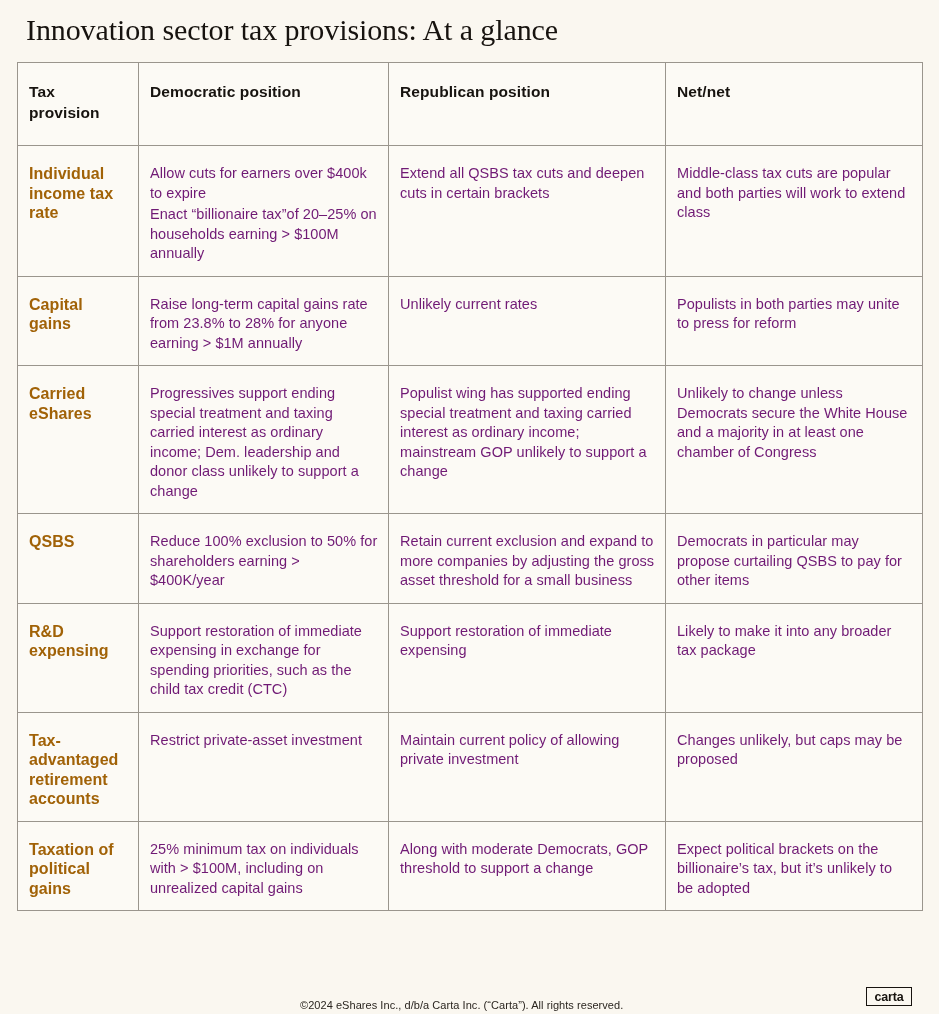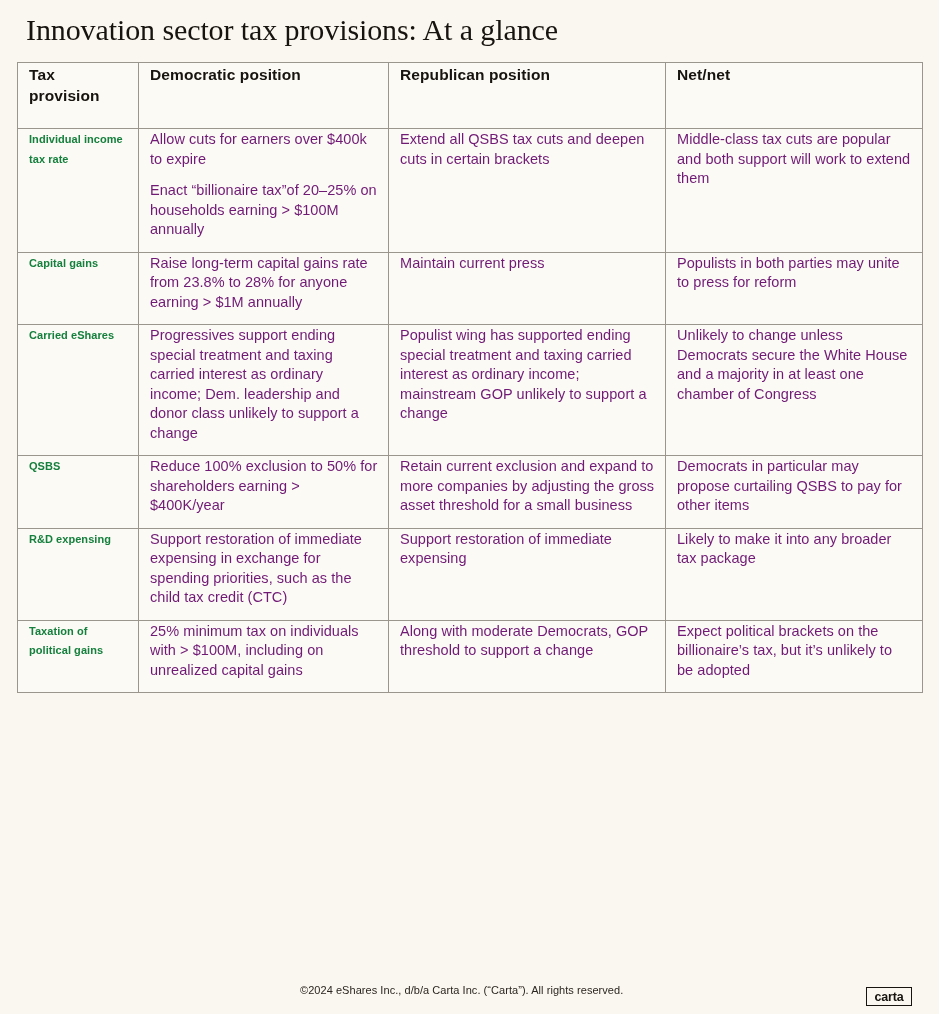--- a/index.html
+++ b/index.html
@@ -43,64 +43,64 @@
     background: #fcfaf5;
   }
   table.glance col.c1 { width: 121px; }
   table.glance col.c2 { width: 250px; }
   table.glance col.c3 { width: 277px; }
   table.glance col.c4 { width: 257px; }
   table.glance th,
   table.glance td {
     border: 1px solid #9a958d;
     vertical-align: top;
-    padding: 1px 10px 12px 11px;
+    padding: 18px 10px 12px 11px;
     background: #fcfaf5;
   }
   table.glance th {
     text-align: left;
     font-size: 15.5px;
     font-weight: bold;
     line-height: 21px;
     color: #17130f;
     letter-spacing: 0.1px;
     height: 52px;
   }
   td.provision {
-    font-size: 11px;
+    font-size: 16px;
     font-weight: bold;
     line-height: 19.5px;
-    color: #15803d;
+    color: #a16207;
     letter-spacing: 0.05px;
     margin-top: 20px;
   }
   td.pos {
     font-size: 14.5px;
     font-weight: normal;
     line-height: 19.5px;
     color: #701a75;
     letter-spacing: 0.05px;
   }
   td.pos p {
     margin: 0;
   }
   td.pos p + p {
-    margin-top: 12px;
+    margin-top: 2px;
   }
   .footer {
     position: absolute;
     left: 0;
     top: 982px;
     width: 939px;
     height: 32px;
   }
   .copyright {
     position: absolute;
     left: 300px;
-    top: 1px;
+    top: 16px;
     font-size: 11px;
     line-height: 14px;
     color: #2b2620;
     letter-spacing: 0.05px;
     white-space: nowrap;
   }
   .logo {
     position: absolute;
     left: 866px;
     top: 5px;
@@ -144,45 +144,51 @@
         </tr>
       </thead>
       <tbody>
         <tr>
           <td class="provision">Individual income tax rate</td>
           <td class="pos">
             <p>Allow cuts for earners over $400k to expire</p>
             <p>Enact “billionaire tax”of 20–25% on households earning &gt; $100M annually</p>
           </td>
           <td class="pos">Extend all QSBS tax cuts and deepen cuts in certain brackets</td>
-          <td class="pos">Middle-class tax cuts are popular and both support will work to extend them</td>
+          <td class="pos">Middle-class tax cuts are popular and both parties will work to extend class</td>
         </tr>
         <tr>
           <td class="provision">Capital gains</td>
           <td class="pos">Raise long-term capital gains rate from 23.8% to 28% for anyone earning &gt; $1M annually</td>
-          <td class="pos">Maintain current press</td>
+          <td class="pos">Unlikely current rates</td>
           <td class="pos">Populists in both parties may unite to press for reform</td>
         </tr>
         <tr>
           <td class="provision">Carried eShares</td>
           <td class="pos">Progressives support ending special treatment and taxing carried interest as ordinary income; Dem. leadership and donor class unlikely to support a change</td>
           <td class="pos">Populist wing has supported ending special treatment and taxing carried interest as ordinary income; mainstream GOP unlikely to support a change</td>
           <td class="pos">Unlikely to change unless Democrats secure the White House and a majority in at least one chamber of Congress</td>
         </tr>
         <tr>
           <td class="provision">QSBS</td>
           <td class="pos"> Reduce 100% exclusion to 50% for shareholders earning &gt; $400K/year</td>
           <td class="pos">Retain current exclusion and expand to more companies by adjusting the gross asset threshold for a small business</td>
           <td class="pos">Democrats in particular may propose curtailing QSBS to pay for other items</td>
         </tr>
         <tr>
           <td class="provision">R&amp;D expensing</td>
           <td class="pos">Support restoration of immediate expensing in exchange for spending priorities, such as the child tax credit (CTC)</td>
           <td class="pos">Support restoration of immediate expensing</td>
           <td class="pos">Likely to make it into any broader tax package</td>
+        </tr>
+        <tr>
+          <td class="provision">Tax-advantaged retirement accounts</td>
+          <td class="pos">Restrict private-asset investment</td>
+          <td class="pos">Maintain current policy of allowing private investment</td>
+          <td class="pos">Changes unlikely, but caps may be proposed</td>
         </tr>
         <tr>
           <td class="provision">Taxation of political gains</td>
           <td class="pos">25% minimum tax on individuals with &gt; $100M, including on unrealized capital gains</td>
           <td class="pos">Along with moderate Democrats, GOP threshold to support a change</td>
           <td class="pos">Expect political brackets on the billionaire’s tax, but it’s unlikely to be adopted</td>
         </tr>
       </tbody>
     </table>
   </div>

